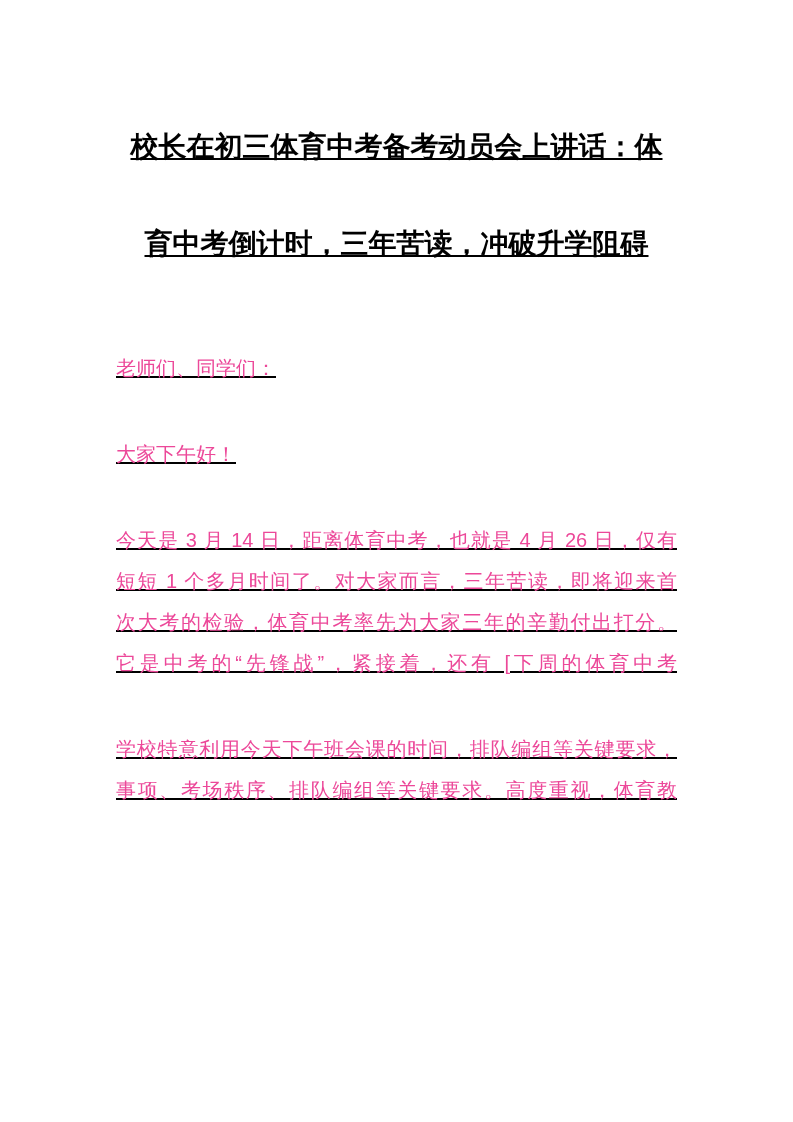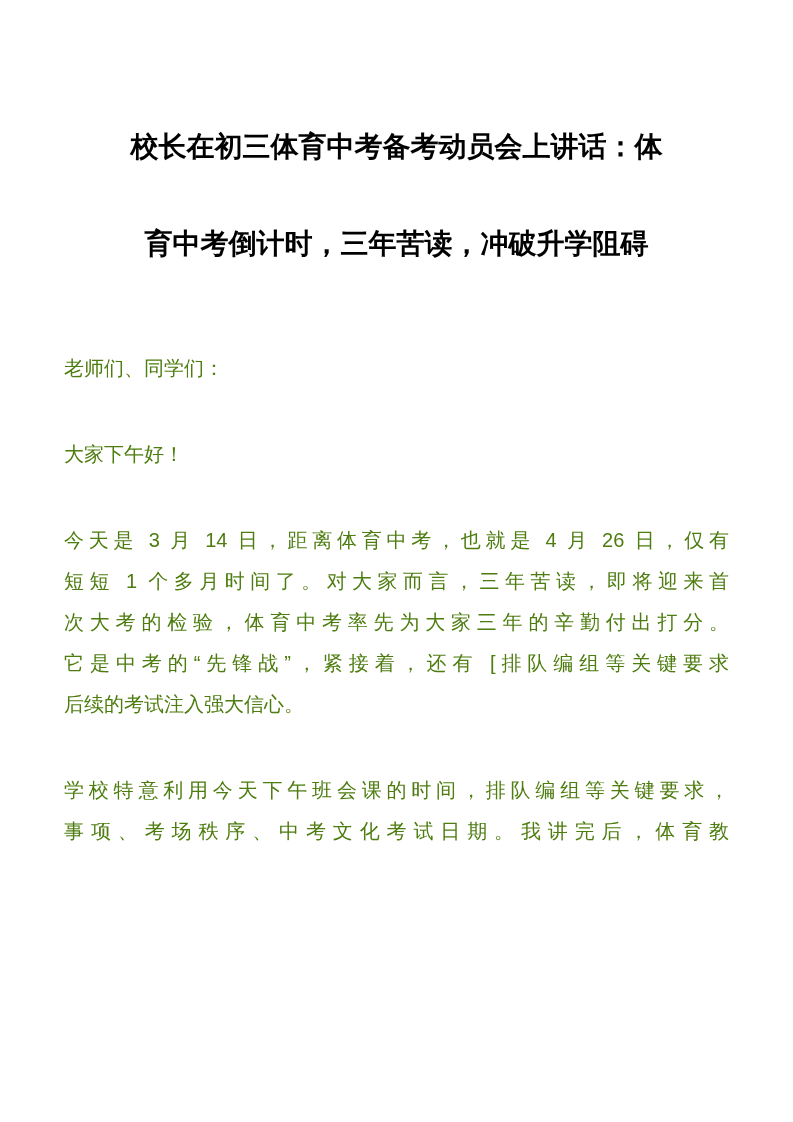--- a/index.html
+++ b/index.html
@@ -8,35 +8,36 @@
     background: #ffffff;
   }
   .page {
     position: relative;
     width: 793px;
     height: 1122px;
     background: #ffffff;
     overflow: hidden;
     color: #000000;
     font-family: "Liberation Sans", sans-serif;
+    text-decoration: underline;
   }
   .doc-title {
     margin: 98px 118px 0 118px;
     font-size: 28px;
     font-weight: 700;
     line-height: 97px;
     text-align: center;
     color: #000000;
   }
   .doc-body {
-    margin: 0 64px;
+    margin: 0 116px;
     font-size: 20px;
     line-height: 41px;
     font-weight: 400;
-    color: #4d7c0f;
+    color: #ec4899;
   }
   .para { margin-top: 45px; }
   .para.first { margin-top: 56px; }
   .line { white-space: normal; }
   .line.fill {
     text-align: justify;
     text-align-last: justify;
   }
 </style>
 </head>
@@ -51,21 +52,20 @@
       <div class="para first">
         <div class="line">老师们、同学们：</div>
       </div>
       <div class="para">
         <div class="line">大家下午好！</div>
       </div>
       <div class="para">
         <div class="line fill">今天是 3 月 14 日，距离体育中考，也就是 4 月 26 日，仅有</div>
         <div class="line fill">短短 1 个多月时间了。对大家而言，三年苦读，即将迎来首</div>
         <div class="line fill">次大考的检验，体育中考率先为大家三年的辛勤付出打分。</div>
-        <div class="line fill">它是中考的“先锋战”，紧接着，还有 [排队编组等关键要求</div>
-        <div class="line">后续的考试注入强大信心。</div>
+        <div class="line fill">它是中考的“先锋战”，紧接着，还有 [下周的体育中考</div>
       </div>
       <div class="para">
         <div class="line fill">学校特意利用今天下午班会课的时间，排队编组等关键要求，</div>
-        <div class="line fill">事项、考场秩序、中考文化考试日期。我讲完后，体育教</div>
+        <div class="line fill">事项、考场秩序、排队编组等关键要求。高度重视，体育教</div>
       </div>
     </div>
 </div>
 
 </body></html>

